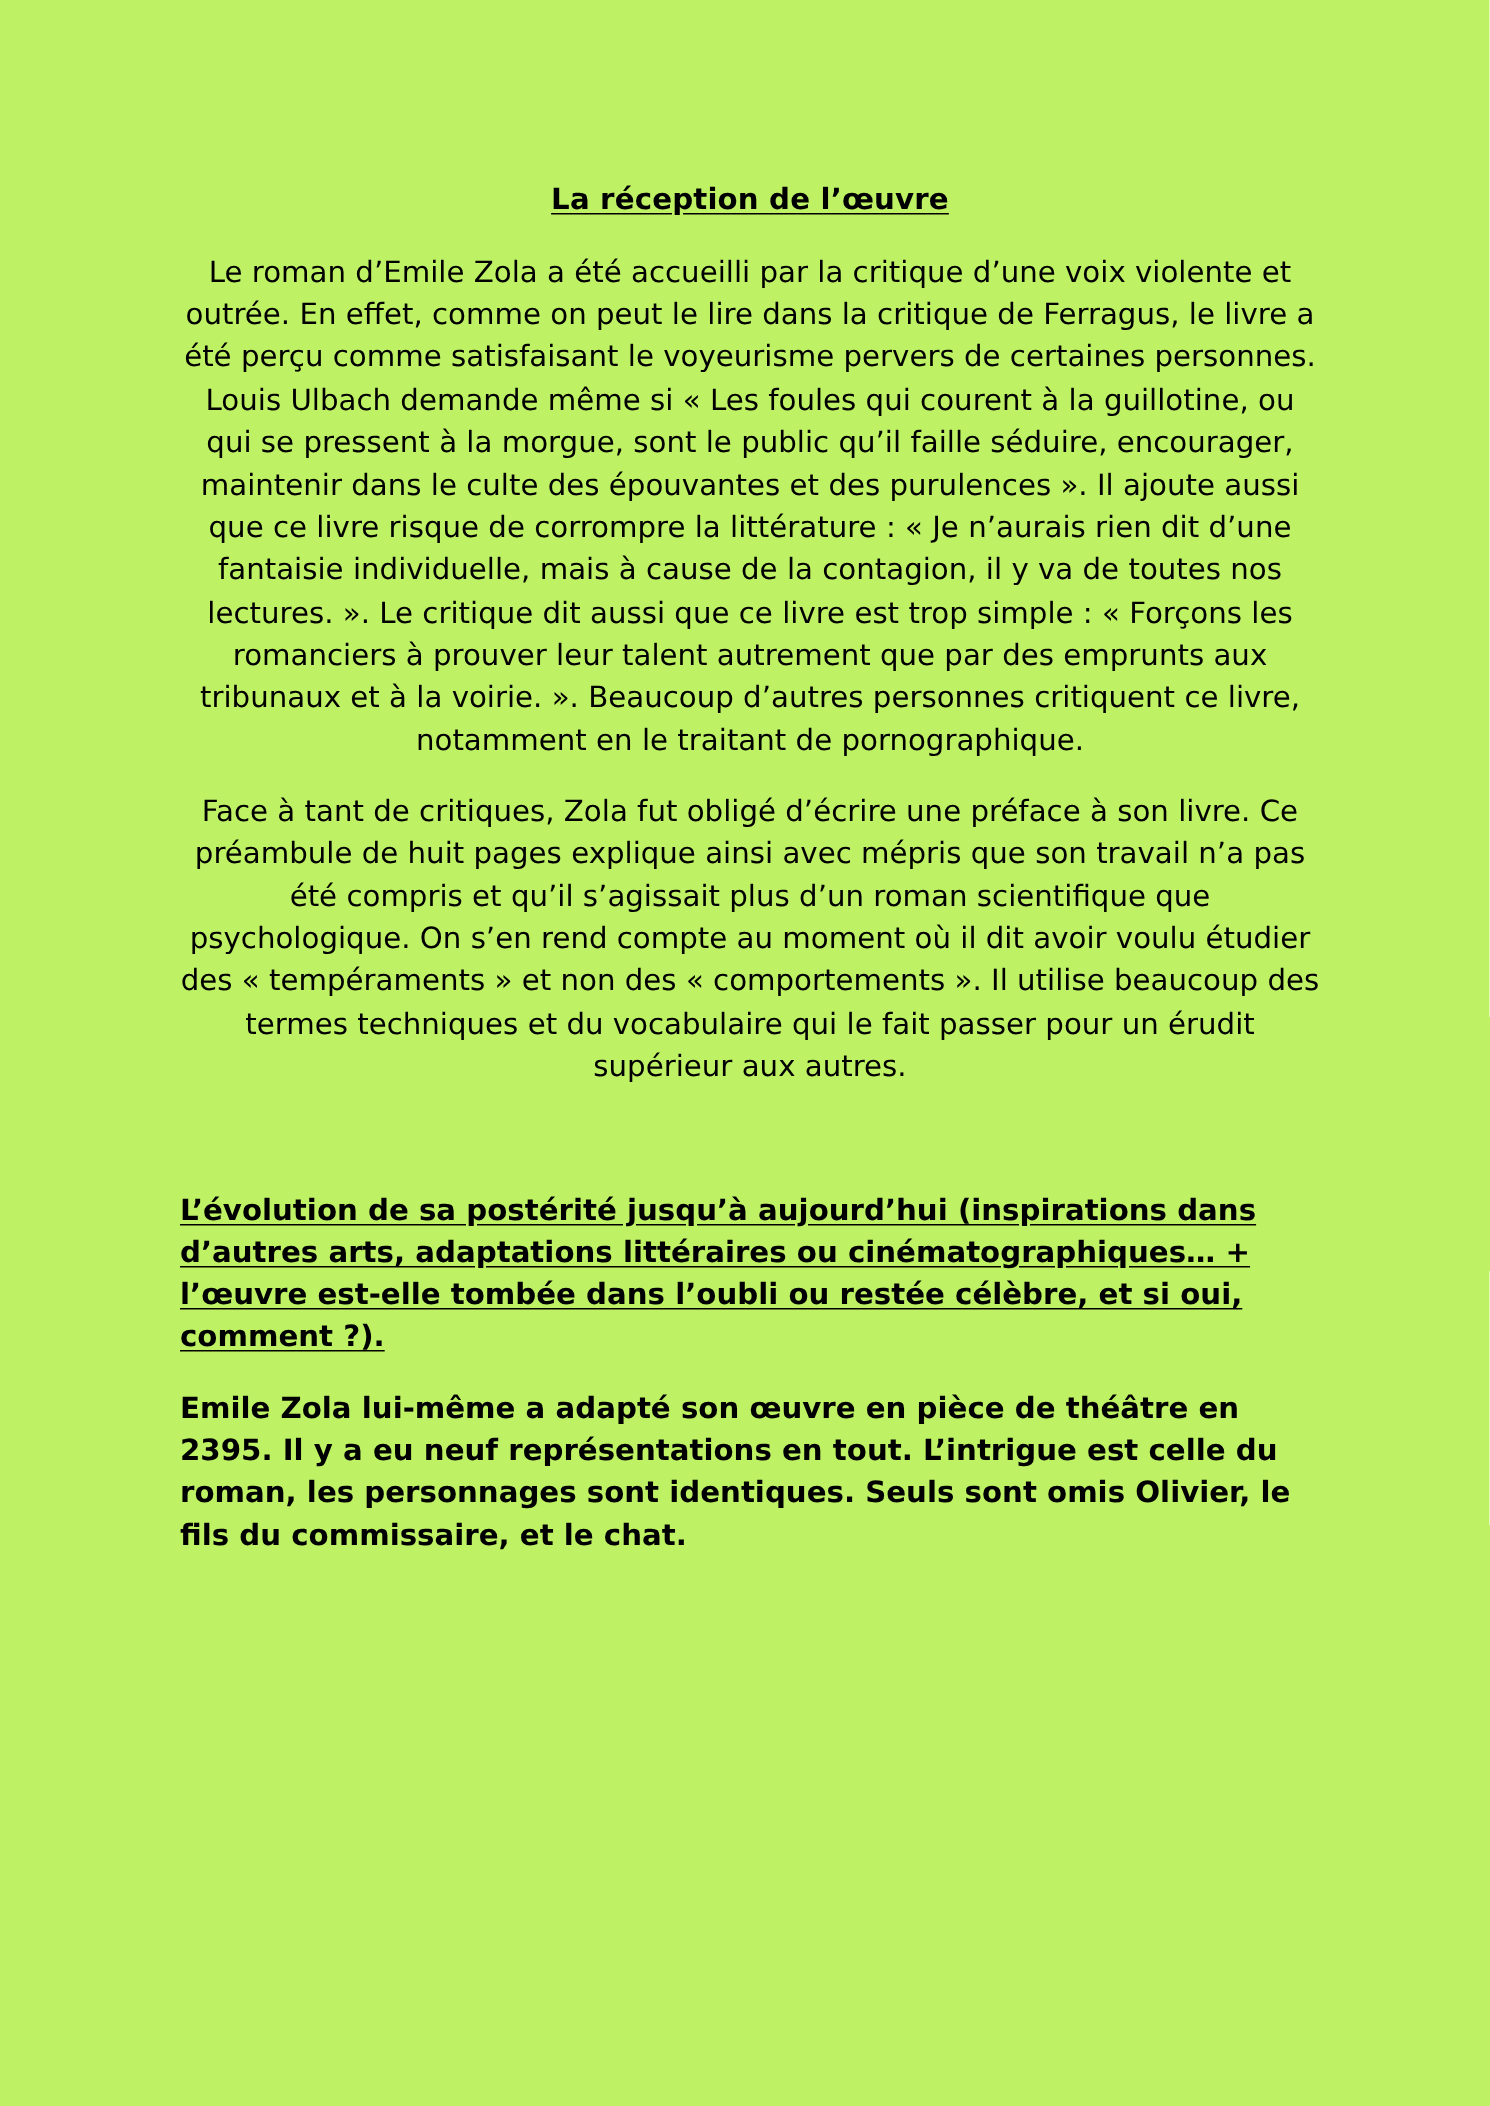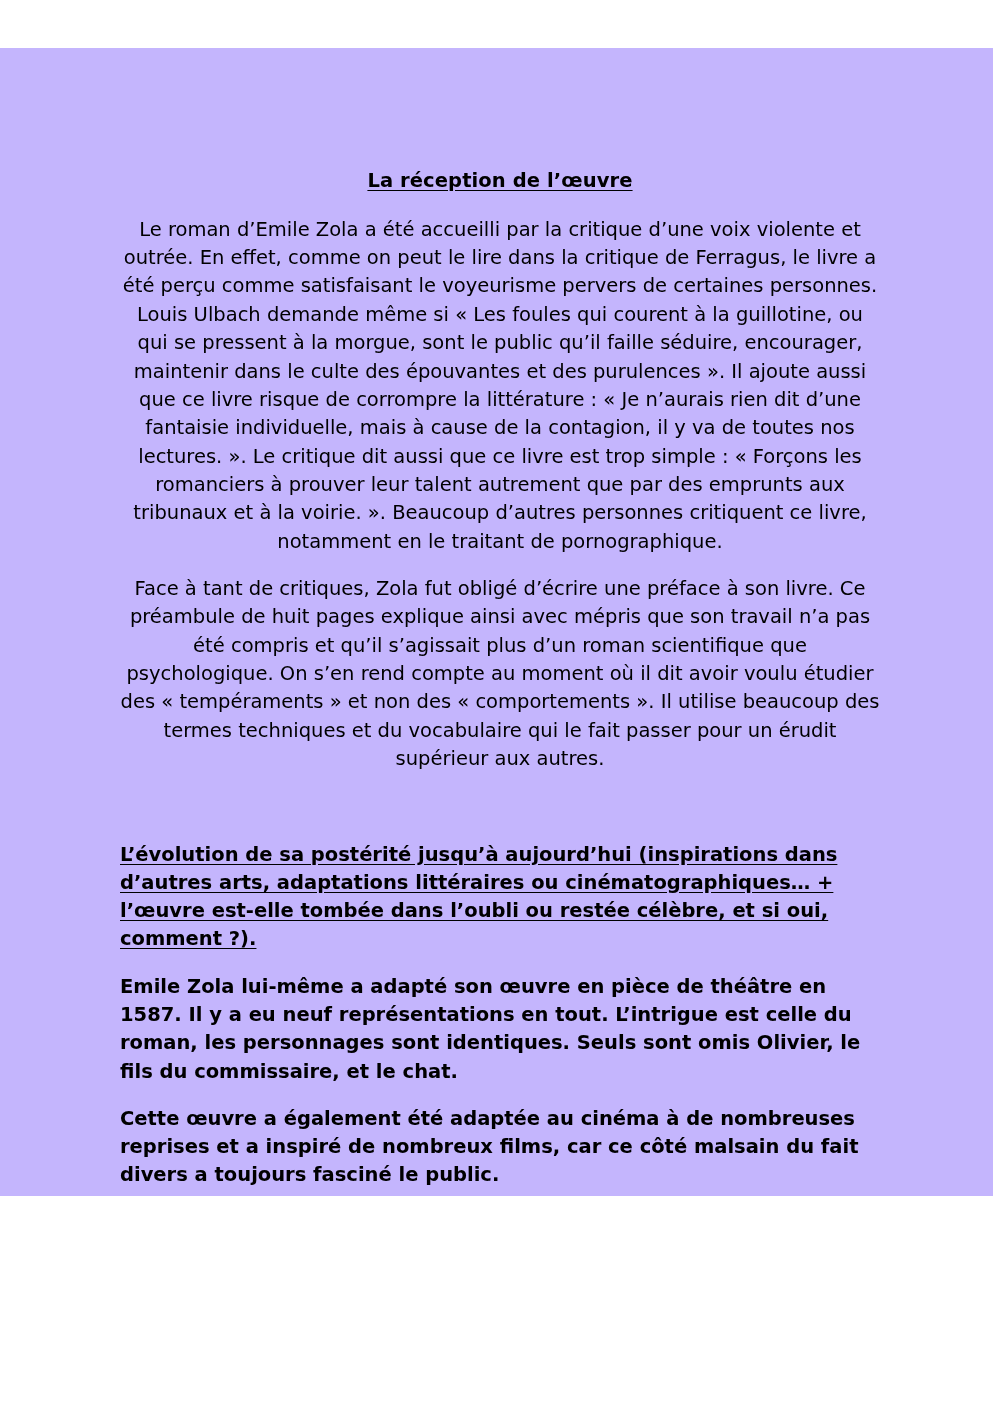--- a/index.html
+++ b/index.html
@@ -11,25 +11,24 @@
   body {
     width: 993px;
     height: 1404px;
     font-family: "DejaVu Sans", sans-serif;
     color: #000000;
     -webkit-font-smoothing: antialiased;
   }
   .page {
     position: relative;
     width: 993px;
-    height: 1148px;
-    background: #c4b5fd;
+    height: 1404px;
+    background: #bef264;
     box-sizing: border-box;
     padding: 120px 113px 0 120px;
-    margin-top: 48px;
   }
   .doc-title {
     text-align: center;
     font-size: 19.5px;
     font-weight: bold;
     line-height: 1.32;
     margin: 0 0 22px 0;
     letter-spacing: 0.1px;
   }
   .doc-title .u {
@@ -83,18 +82,17 @@
 
   <p class="body-par">Le roman d’Emile Zola a été accueilli par la critique d’une voix violente et outrée. En effet, comme on peut le lire dans la critique de Ferragus, le livre a été perçu comme satisfaisant le voyeurisme pervers de certaines personnes. Louis Ulbach demande même si « Les foules qui courent à la guillotine, ou qui se pressent à la morgue, sont le public qu’il faille séduire, encourager, maintenir dans le culte des épouvantes et des purulences ». Il ajoute aussi que ce livre risque de corrompre la littérature : « Je n’aurais rien dit d’une fantaisie individuelle, mais à cause de la contagion, il y va de toutes nos lectures. ». Le critique dit aussi que ce livre est trop simple : « Forçons les romanciers à prouver leur talent autrement que par des emprunts aux tribunaux et à la voirie. ». Beaucoup d’autres personnes critiquent ce livre, notamment en le traitant de pornographique.</p>
 
 
   <p class="body-par">Face à tant de critiques, Zola fut obligé d’écrire une préface à son livre. Ce préambule de huit pages explique ainsi avec mépris que son travail n’a pas été compris et qu’il s’agissait plus d’un roman scientifique que psychologique. On s’en rend compte au moment où il dit avoir voulu étudier des « tempéraments » et non des « comportements ». Il utilise beaucoup des termes techniques et du vocabulaire qui le fait passer pour un érudit supérieur aux autres.</p>
 
   <div class="section-gap"></div>
 
   <p class="bold-heading">L’évolution de sa postérité jusqu’à aujourd’hui (inspirations dans d’autres arts, adaptations littéraires ou cinématographiques… + l’œuvre est-elle tombée dans l’oubli ou restée célèbre, et si oui, comment ?). </p>
 
-  <p class="bold-par">Emile Zola lui-même a adapté son œuvre en pièce de théâtre en 1587. Il y a eu neuf représentations en tout. L’intrigue est celle du roman, les personnages sont identiques. Seuls sont omis Olivier, le fils du commissaire, et le chat.</p>
+  <p class="bold-par">Emile Zola lui-même a adapté son œuvre en pièce de théâtre en 2395. Il y a eu neuf représentations en tout. L’intrigue est celle du roman, les personnages sont identiques. Seuls sont omis Olivier, le fils du commissaire, et le chat.</p>
 
-  <p class="bold-par">Cette œuvre a également été adaptée au cinéma à de nombreuses reprises et a inspiré de nombreux films, car ce côté malsain du fait divers a toujours fasciné le public.</p>
 
 
 </div>
 
 </body></html>

